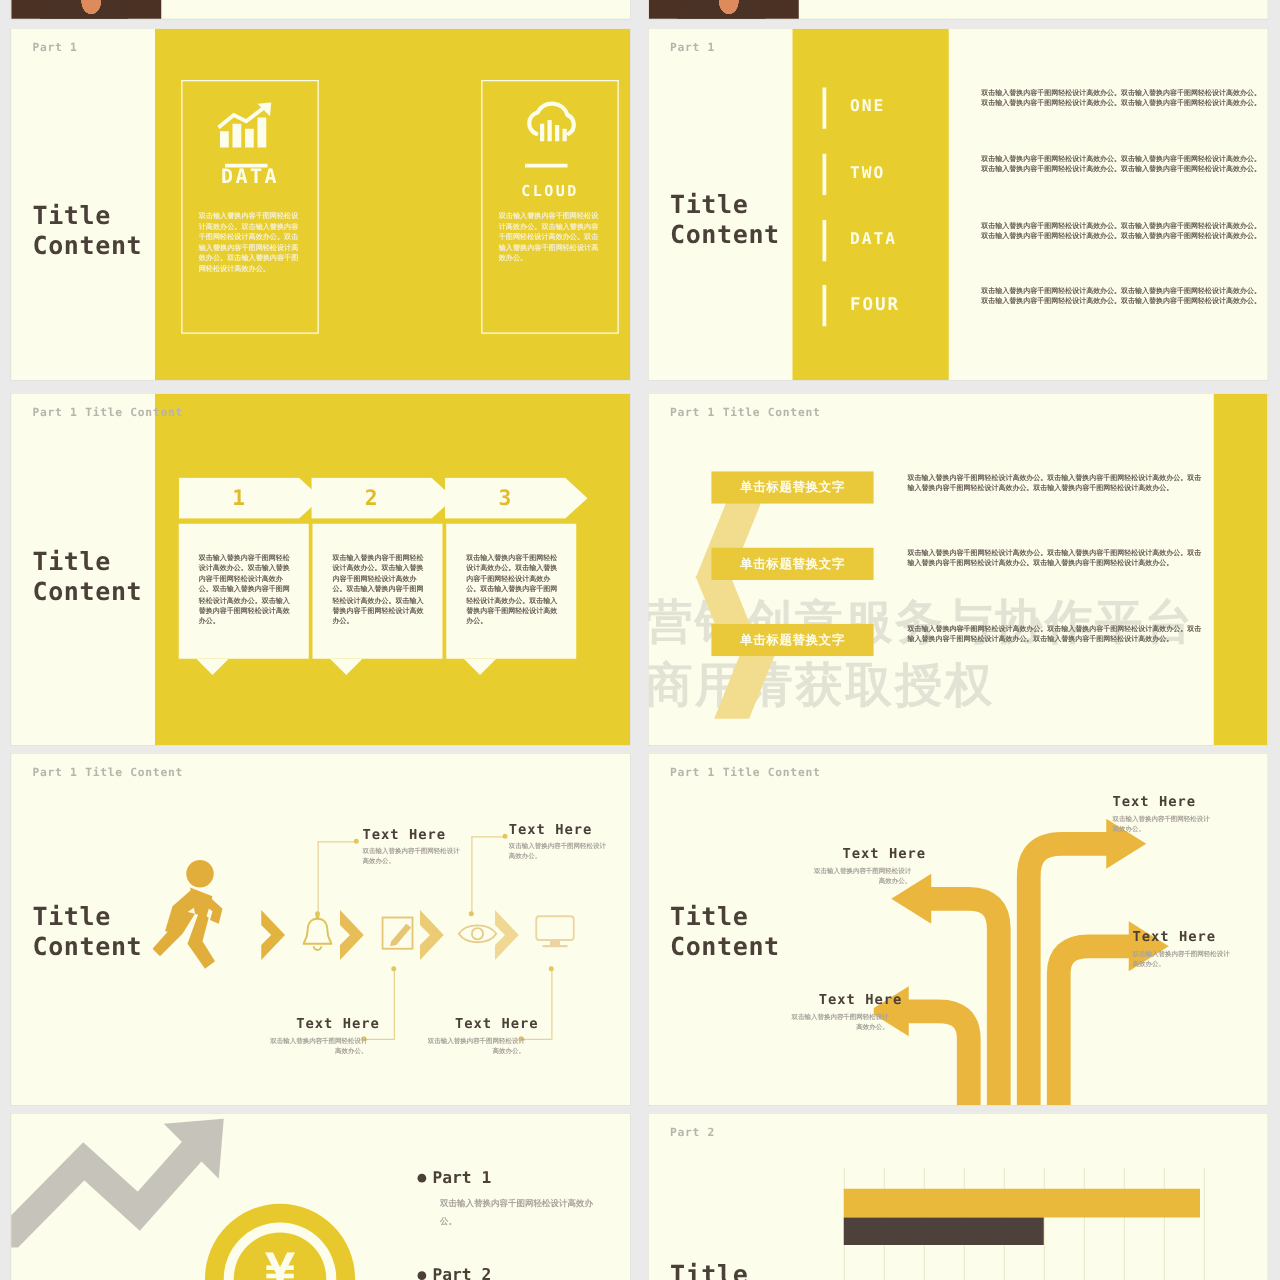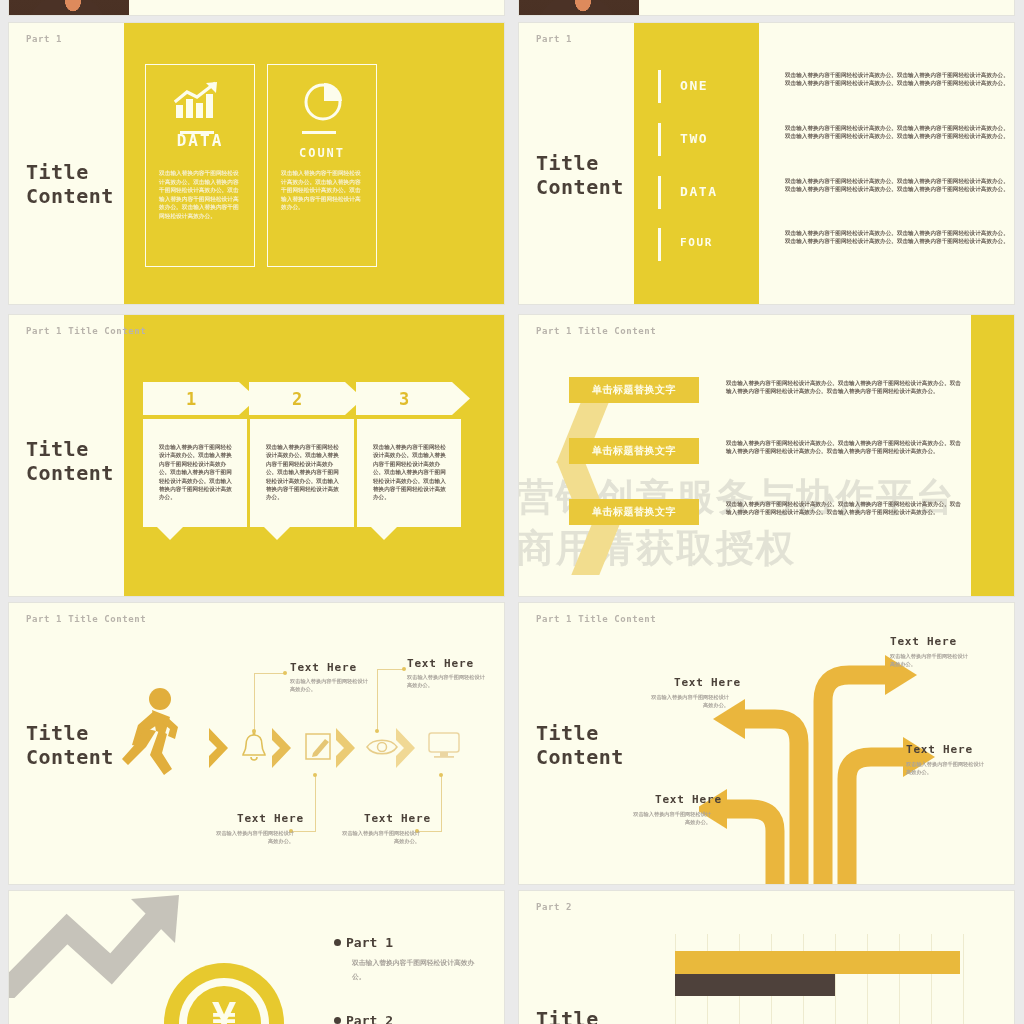--- a/index.html
+++ b/index.html
@@ -164,32 +164,35 @@
           <rect x="32" y="13" width="7" height="24" fill="#fdfdec"></rect>
           <path d="M2 20 L13 11 L23 16 L40 3" stroke="#fdfdec" stroke-width="3.2" fill="none" stroke-linecap="square"></path>
           <path d="M32 2 L43 1 L42 12 Z" fill="#fdfdec"></path>
         </svg>
       </span>
       <div class="rule" style="left:34px; top:66px; width:34px;"></div>
       <div class="lbl" style="top:66px; font-size:16px;">DATA</div>
       <div class="body" style="left:13px; right:11px; top:104px; font-size:5.7px;">双击输入替换内容千图网轻松设计高效办公。双击输入替换内容千图网轻松设计高效办公。双击输入替换内容千图网轻松设计高效办公。双击输入替换内容千图网轻松设计高效办公。</div>
     </div>
 
-    <div class="s1-card" style="left:258px; top:41px; width:110px; height:203px;">
-      <span class="ico" style="left:34px; top:15px;">
-        <svg width="44" height="44" viewBox="0 0 44 44">
-          <circle cx="21" cy="22" r="17" fill="none" stroke="#fdfdec" stroke-width="3"></circle>
-          <path d="M22 21 L22 3 A18 18 0 0 1 40 21 Z" fill="#fdfdec"></path>
+
+    <div class="s1-card" style="left:376px; top:41px; width:110px; height:203px;">
+      <span class="ico" style="left:30px; top:16px;">
+        <svg width="52" height="42" viewBox="0 0 52 42">
+          <path d="M13 26 A9 9 0 0 1 14 9 A13 13 0 0 1 38 11 A8.5 8.5 0 0 1 39 26" fill="none" stroke="#fdfdec" stroke-width="3.4" stroke-linecap="round"></path>
+          <rect x="16" y="18" width="3.4" height="14" fill="#fdfdec"></rect>
+          <rect x="22" y="15" width="3.4" height="17" fill="#fdfdec"></rect>
+          <rect x="28" y="19" width="3.4" height="13" fill="#fdfdec"></rect>
+          <rect x="34" y="22" width="3.4" height="10" fill="#fdfdec"></rect>
         </svg>
       </span>
       <div class="rule" style="left:34px; top:66px; width:34px;"></div>
-      <div class="lbl" style="top:81px; font-size:12px;">COUNT</div>
+      <div class="lbl" style="top:81px; font-size:12px;">CLOUD</div>
       <div class="body" style="left:13px; right:11px; top:104px; font-size:5.7px;">双击输入替换内容千图网轻松设计高效办公。双击输入替换内容千图网轻松设计高效办公。双击输入替换内容千图网轻松设计高效办公。</div>
     </div>
-
   </div>
 
   <div class="slide" style="left:518px; top:22px; width:497px; height:283px;">
     <div class="s2-band" style="left:115px; top:0; width:125px; height:283px;"></div>
     <div class="part-tag" style="left:17px; top:11px; font-size:9px;">Part 1</div>
     <div class="big-title" style="left:17px; top:128px; font-size:20px;">
       <div>Title</div>
       <div>Content</div>
     </div>
 
@@ -199,21 +202,21 @@
 
     <div class="s2-item-bar" style="left:139px; top:100px; height:33px;"></div>
     <div class="s2-item-lbl" style="left:161px; top:108px; font-size:13px;">TWO</div>
     <div class="cn s2-par" style="left:266px; top:101px; width:226px; font-size:5.6px;">双击输入替换内容千图网轻松设计高效办公。双击输入替换内容千图网轻松设计高效办公。双击输入替换内容千图网轻松设计高效办公。双击输入替换内容千图网轻松设计高效办公。</div>
 
     <div class="s2-item-bar" style="left:139px; top:153px; height:33px;"></div>
     <div class="s2-item-lbl" style="left:161px; top:161px; font-size:13px;">DATA</div>
     <div class="cn s2-par" style="left:266px; top:154px; width:226px; font-size:5.6px;">双击输入替换内容千图网轻松设计高效办公。双击输入替换内容千图网轻松设计高效办公。双击输入替换内容千图网轻松设计高效办公。双击输入替换内容千图网轻松设计高效办公。</div>
 
     <div class="s2-item-bar" style="left:139px; top:205px; height:33px;"></div>
-    <div class="s2-item-lbl" style="left:161px; top:213px; font-size:11px;">FOUR</div>
+    <div class="s2-item-lbl" style="left:161px; top:213px; font-size:14px;">FOUR</div>
     <div class="cn s2-par" style="left:266px; top:206px; width:226px; font-size:5.6px;">双击输入替换内容千图网轻松设计高效办公。双击输入替换内容千图网轻松设计高效办公。双击输入替换内容千图网轻松设计高效办公。双击输入替换内容千图网轻松设计高效办公。</div>
   </div>
 
   <div class="slide" style="left:8px; top:314px; width:497px; height:283px;">
     <div class="s3-yellow" style="left:115px; top:0; width:382px; height:283px;"></div>
 
 
     <div class="part-tag" style="left:17px; top:11px; font-size:9px;">Part 1 Title Content</div>
     <div class="big-title" style="left:17px; top:122px; font-size:20px;">
       <div>Title</div>

